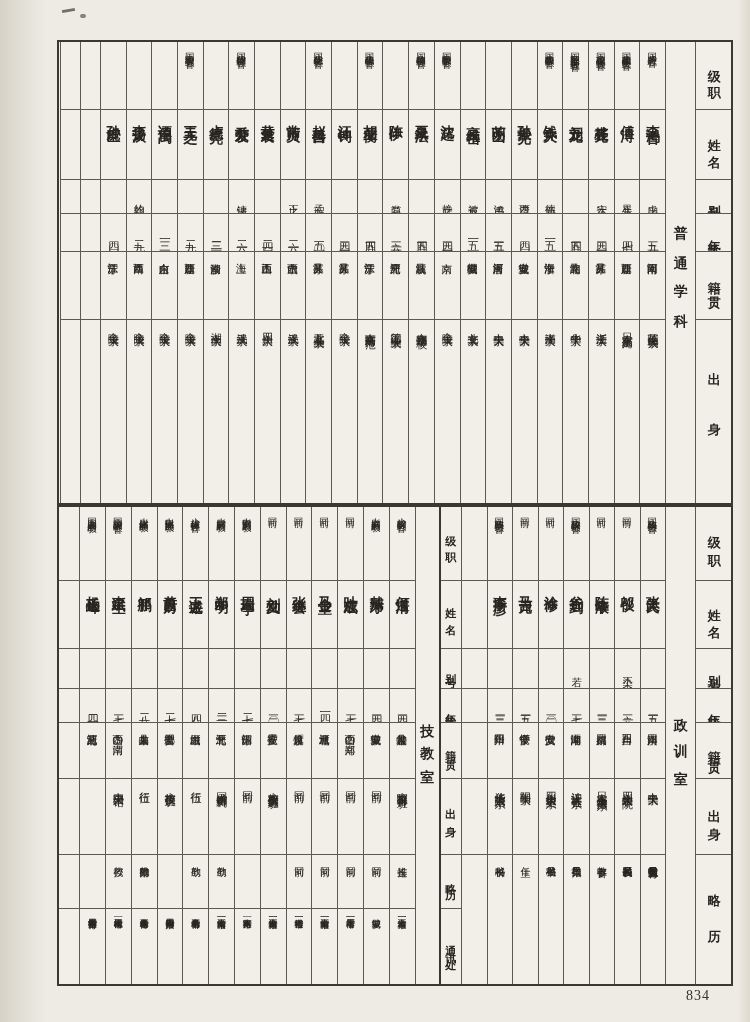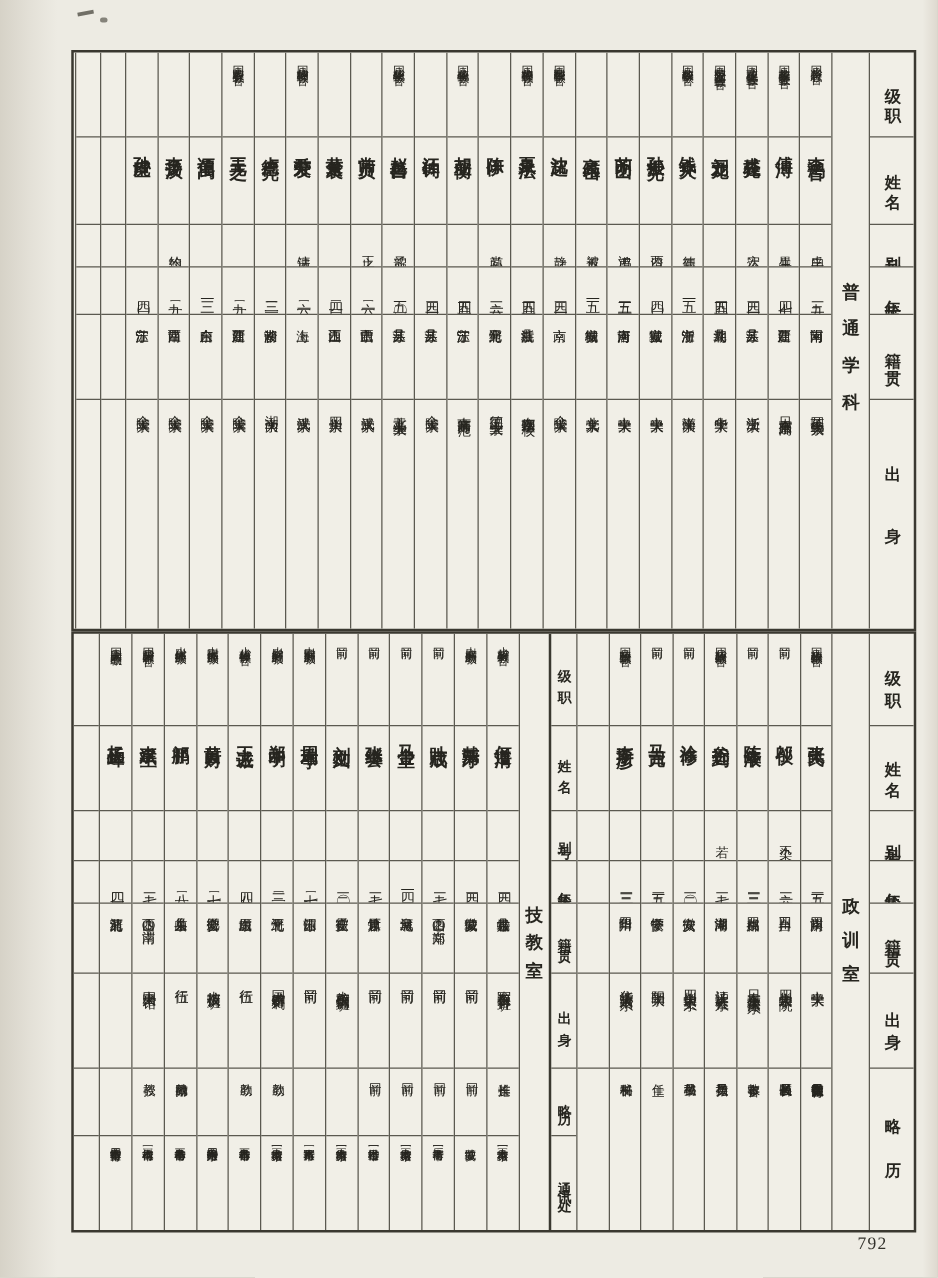--- a/index.html
+++ b/index.html
@@ -1100,14 +1100,14 @@
         <div class="cell f-blank" style="height: 74px;"></div>
         <div class="cell f-blank" style="height: 68px;"></div>
         <div class="cell f-blank" style="height: 40px;"></div>
         <div class="cell f-blank" style="height: 34px;"></div>
         <div class="cell f-blank" style="height: 56px;"></div>
         <div class="cell f-blank" style="height: 76px;"></div>
         <div class="cell f-blank" style="height: 54px;"></div>
         <div class="cell f-blank" style="height: 75px;"></div>
       </div>
     </div>
-  <div class="pageno">792</div>
+  <div class="pageno">834</div>
 </div>
 
 </body></html>

